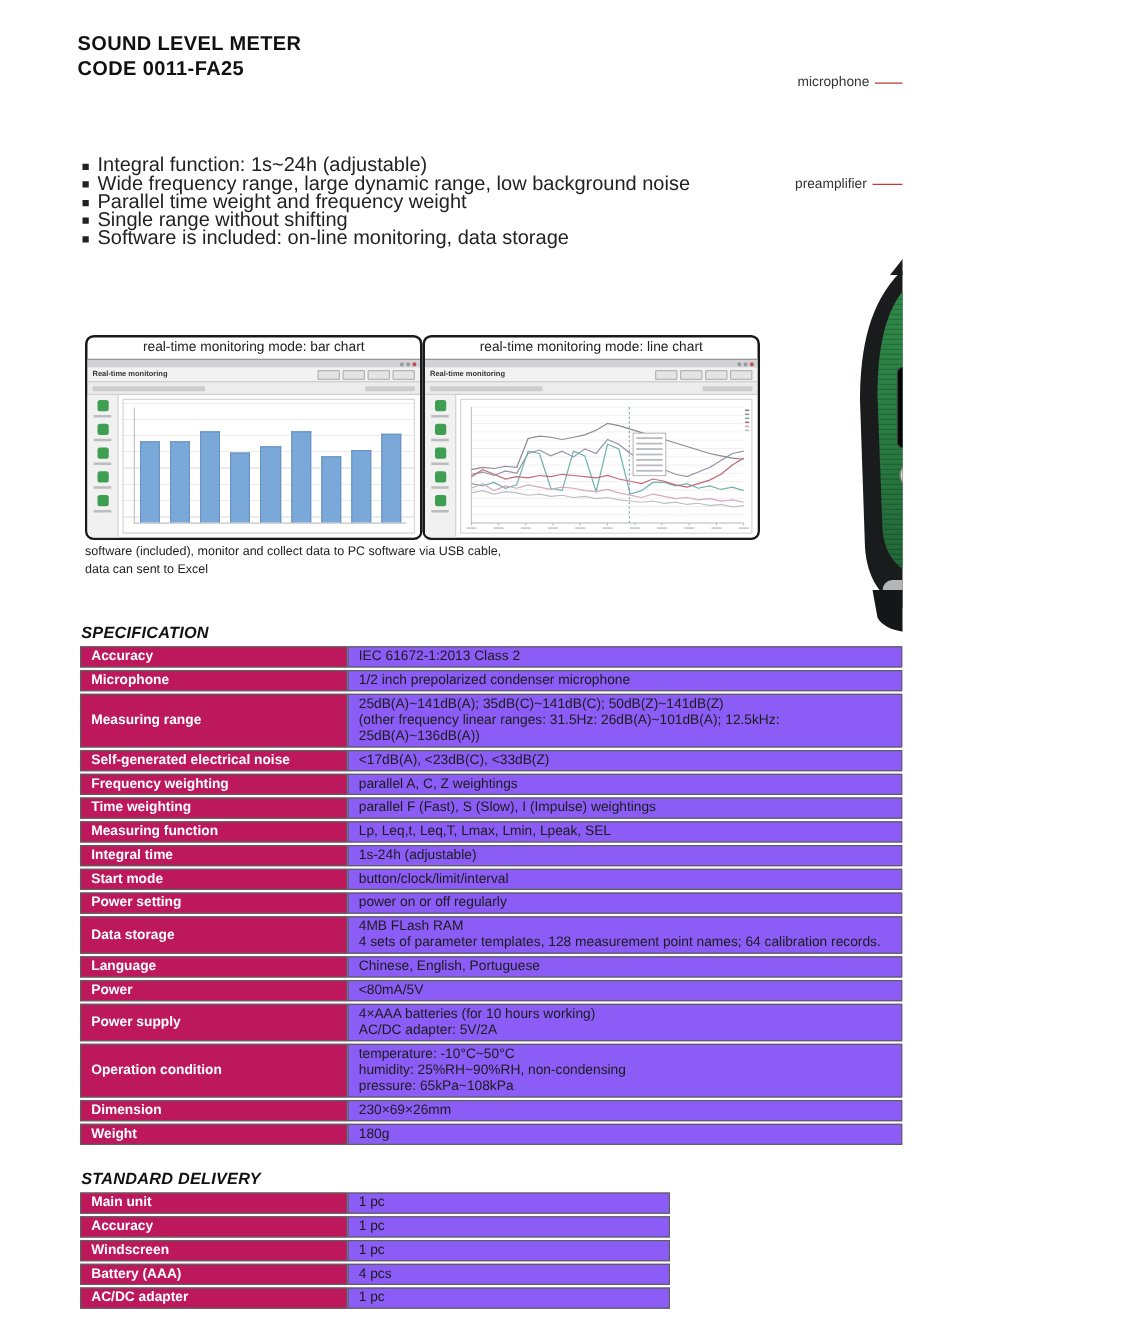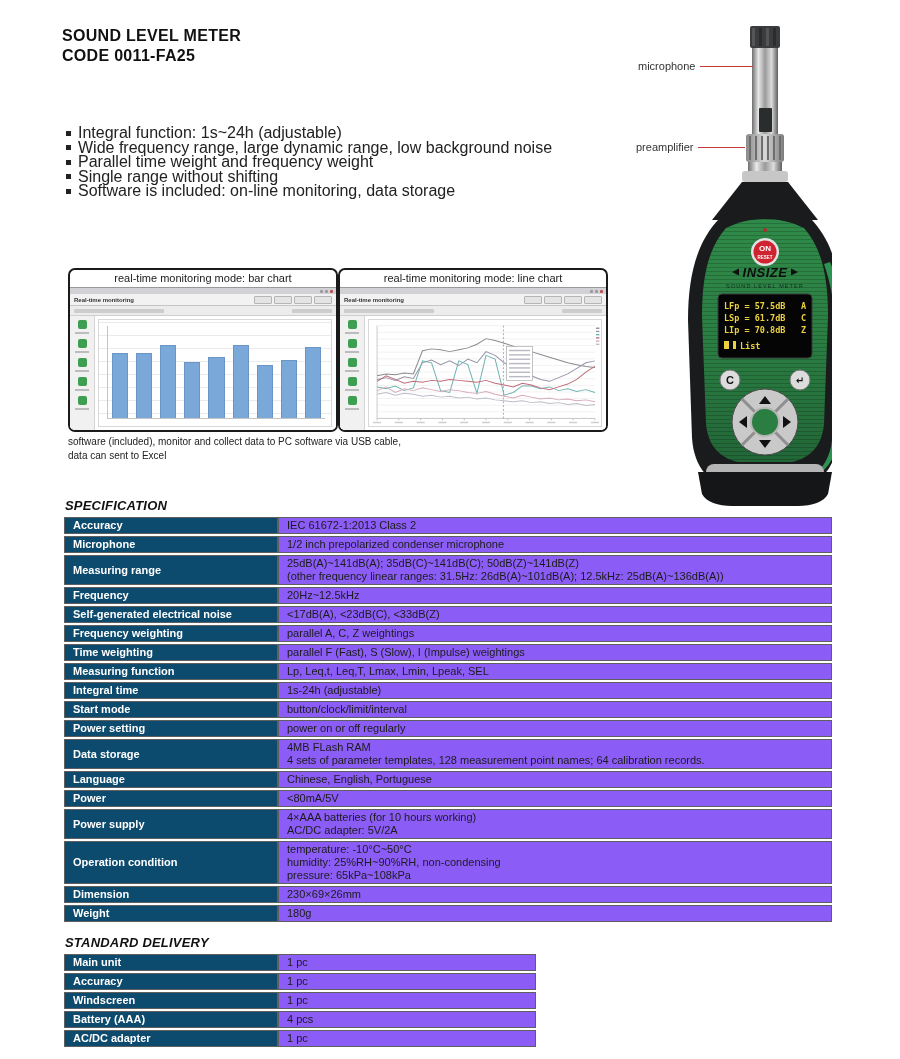--- a/index.html
+++ b/index.html
@@ -1,16 +1,16 @@
 <!DOCTYPE html>
 <html><head>
 <meta charset="utf-8">
 <style>
   html,body{margin:0;padding:0;background:#fff;}
-  .page{position:relative;width:832px;height:1059px;background:#fff;overflow:hidden;
+  .page{position:relative;width:722px;height:1059px;background:#fff;overflow:hidden;
         font-family:"Liberation Sans",sans-serif;color:#1a1a1a;}
 
   
   .title-block{position:absolute;left:62px;top:26px;}
   .title-line{font-size:16px;font-weight:bold;letter-spacing:.3px;line-height:20px;color:#111;}
 
   
   .features{position:absolute;left:64px;top:126px;list-style:none;margin:0;padding:0;}
   .features li{font-size:16px;line-height:14.5px;color:#222;display:flex;align-items:center;}
   .features .sq{width:5px;height:5px;background:#222;display:inline-block;margin:0 7px 0 2px;flex:0 0 auto;}
@@ -54,21 +54,21 @@
   .pointer-label{position:absolute;display:flex;align-items:center;}
   .pointer-label span{font-size:11px;color:#333;white-space:nowrap;}
   .pointer-line{height:1px;background:#c23a34;margin-left:5px;}
 
   
   .tbl-section{position:absolute;}
   .tbl-heading{font-size:13px;font-weight:bold;color:#111;letter-spacing:.2px;margin:0 0 2px 1px;font-style:italic;}
   table.spec{border-collapse:separate;border-spacing:0 2px;}
   table.spec td{font-size:11px;line-height:13px;padding:1px 8px;vertical-align:middle;
                 border:1px solid #5f5f5f;}
-  td.lbl{background:#0c4a6e;color:#fff;font-weight:bold;}
+  td.lbl{background:#be185d;color:#fff;font-weight:bold;}
   td.val{background:#8b5cf6;color:#1c1c1c;white-space:pre-line;}
   .spec-w td.lbl{width:196px;min-width:196px;}
   .spec-w td.val{width:585px;}
   .del-w td.lbl{width:196px;min-width:196px;}
   .del-w td.val{width:240px;}
 </style>
 </head>
 <body>
 
 <div class="page">
@@ -389,24 +389,20 @@
         <tr>
             <td class="lbl">Microphone</td>
             <td class="val">1/2 inch prepolarized condenser microphone</td>
           </tr>
         <tr>
             <td class="lbl">Measuring range</td>
             <td class="val">25dB(A)~141dB(A); 35dB(C)~141dB(C); 50dB(Z)~141dB(Z)
 (other frequency linear ranges: 31.5Hz: 26dB(A)~101dB(A); 12.5kHz: 25dB(A)~136dB(A))</td>
           </tr>
         <tr>
-            <td class="lbl">Frequency</td>
-            <td class="val">20Hz~12.5kHz</td>
-          </tr>
-        <tr>
             <td class="lbl">Self-generated electrical noise</td>
             <td class="val">&lt;17dB(A), &lt;23dB(C), &lt;33dB(Z)</td>
           </tr>
         <tr>
             <td class="lbl">Frequency weighting</td>
             <td class="val">parallel A, C, Z weightings</td>
           </tr>
         <tr>
             <td class="lbl">Time weighting</td>
             <td class="val">parallel F (Fast), S (Slow), I (Impulse) weightings</td>

